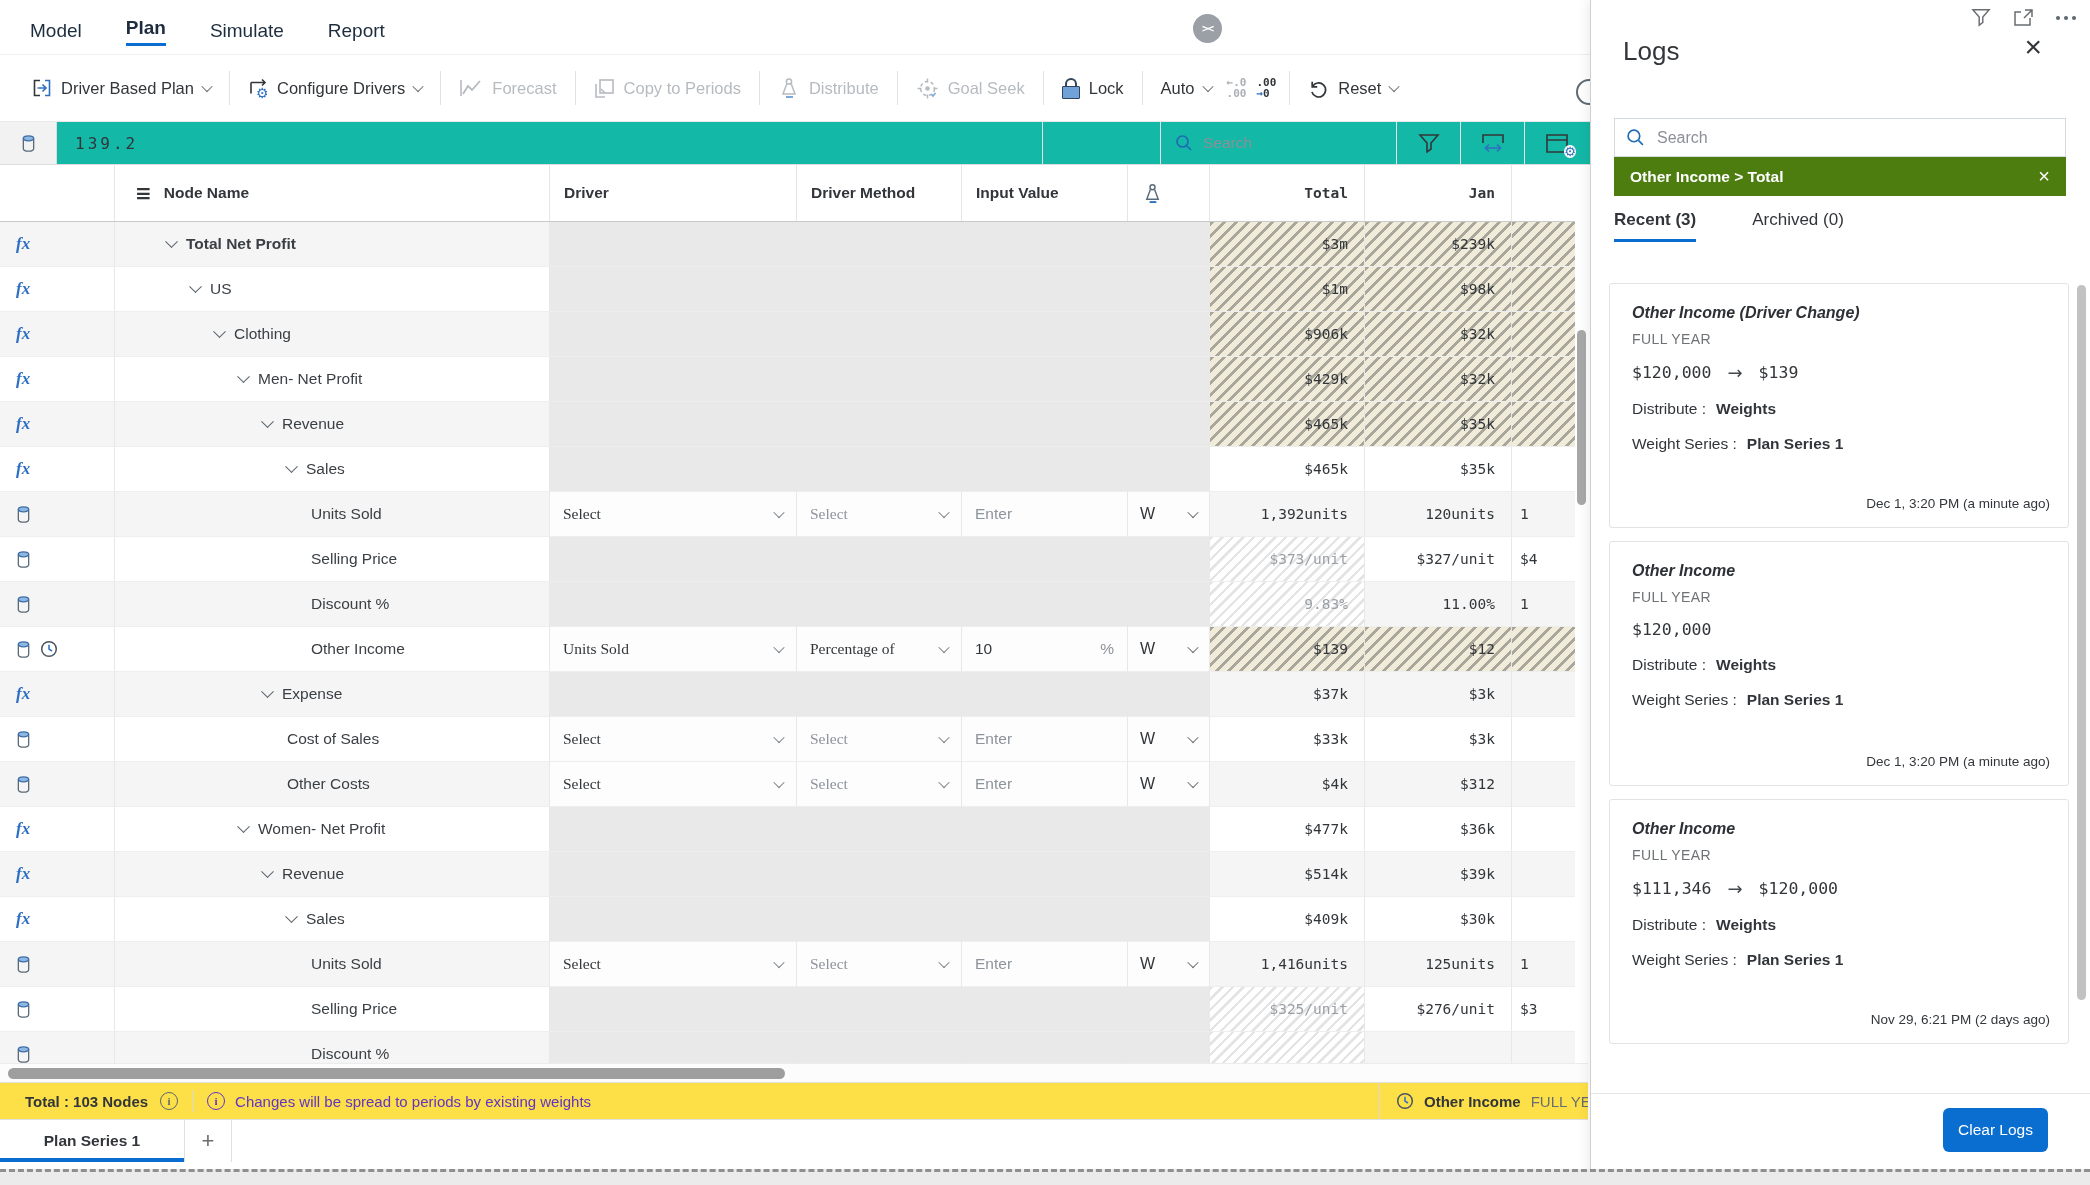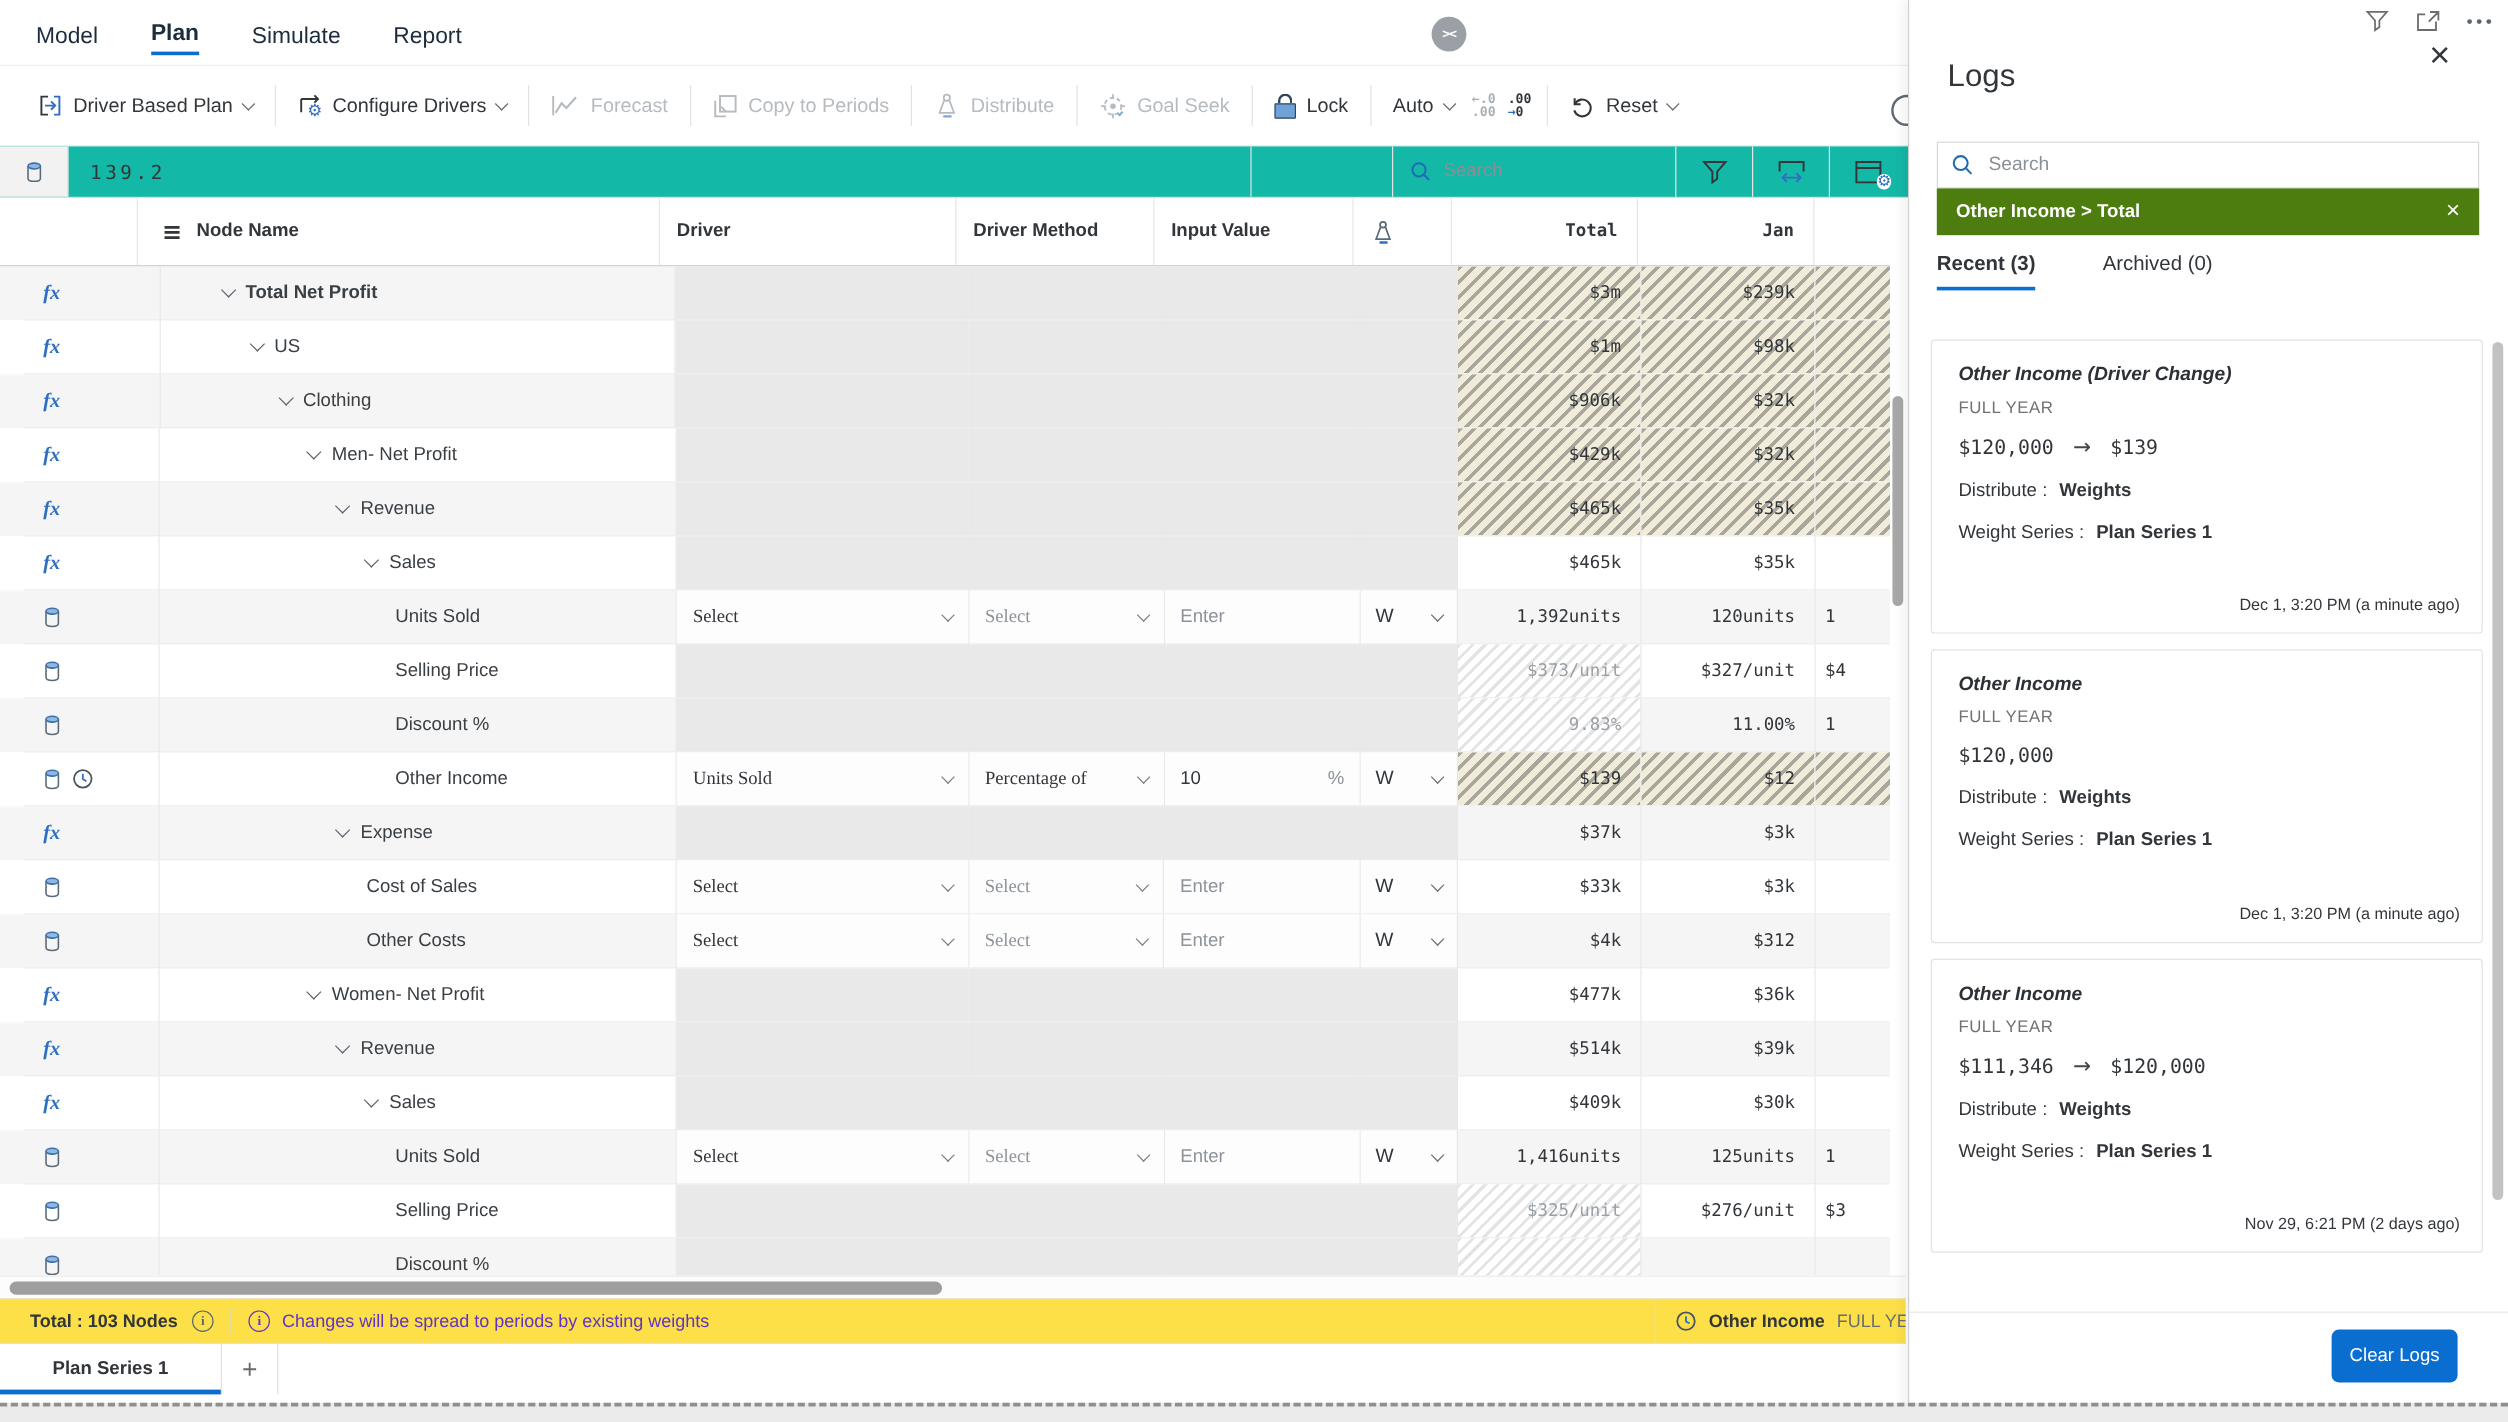--- a/index.html
+++ b/index.html
@@ -53,21 +53,21 @@
   .grid-header { position:absolute; left:0; top:165px; width:1575px; height:57px; display:flex; background:#fff; border-bottom:1px solid #c9c9c9; }
   .hcell { display:flex; align-items:center; font-size:15.5px; font-weight:700; color:#32363a;
            border-right:1px solid #e6e6e6; padding:0 14px; position:relative; }
   .hcell.num { justify-content:flex-end; padding-right:16px; }
   .hamburger { font-family:"DejaVu Sans",sans-serif; font-size:20px; margin-right:12px; color:#32363a; cursor:pointer; }
   .collapse-badge { position:absolute; left:1193px; top:14px; width:29px; height:29px; border-radius:50%;
                     background:#9aa0a5; color:#fff; display:flex; align-items:center; justify-content:center;
                     font-family:"DejaVu Sans Mono",monospace; font-size:11px; font-weight:700; letter-spacing:-1px; z-index:5; cursor:pointer; }
 
   .grid-body { position:absolute; left:0; top:222px; width:1575px; height:841px; overflow:hidden; }
-  .grid-row { display:flex; height:45px; background:#fff;padding-left:20px; }
+  .grid-row { display:flex; height:45px; background:#fff; }
   .grid-row.alt { background:#f5f5f5; }
   .cell { border-right:1px solid #e8e8e8; border-bottom:1px solid #eeeeee; display:flex; align-items:center; height:45px; }
   .c-icon { width:115px; padding-left:16px; gap:9px; }
   .c-name { width:435px; font-size:15.5px; color:#3a3f44; gap:10px; }
   .c-driver { width:247px; }  .c-method { width:165px; }  .c-input { width:166px; }  .c-w { width:82px; }
   .c-total { width:155px; }  .c-jan { width:147px; }  .c-extra { width:63px; }
   .fx-icon { font-family:"Liberation Serif",serif; font-style:italic; font-weight:700; font-size:17px; color:#2e6fc2; }
   .tree-caret { width:9px; height:9px; border-right:1.6px solid #5b646e; border-bottom:1.6px solid #5b646e;
                 transform:rotate(45deg) translate(-2px,-2px); flex:none; }
   
@@ -116,21 +116,21 @@
   .bottom-strip { position:absolute; left:0; top:1169px; width:2090px; height:16px; background:#ebebeb;
                   border-top:3px dashed #8f8f8f; z-index:40; }
 
   
   .logs-panel { position:absolute; left:1590px; top:0; width:500px; height:1185px; background:#fff;
                 border-left:1px solid #cfcfcf; box-shadow:-4px 0 10px rgba(0,0,0,.06); }
   .panel-top-icons { position:absolute; right:14px; top:8px; display:flex; align-items:center; gap:22px; }
   .panel-top-icons > * { cursor:pointer; }
   .dots-icon { display:flex; gap:4px; }
   .dots-icon i { width:4px; height:4px; border-radius:50%; background:#5b6770; }
-  .logs-title { position:absolute; left:32px; top:36px; font-size:26px; color:#32363a;margin-top:12px; }
+  .logs-title { position:absolute; left:32px; top:36px; font-size:26px; color:#32363a; }
   .logs-close { position:absolute; right:48px; top:32px; font-size:30px; line-height:30px; color:#32363a; cursor:pointer; }
 
   .logs-search { position:absolute; left:23px; top:118px; width:452px; height:39px; border:1px solid #d4d9dd;
                  display:flex; align-items:center; gap:12px; padding-left:11px; background:#fff; }
   .logs-search input { border:none; outline:none; font-family:inherit; font-size:16px; color:#32363a; width:330px; }
   .logs-search input::placeholder { color:#8b9096; }
   .filter-chip { position:absolute; left:23px; top:157px; width:452px; height:39px; background:#4d7c0f; color:#fff;
                  display:flex; align-items:center; padding:0 16px; }
   .chip-label { font-size:15.5px; font-weight:700; flex:1; }
   .chip-close { font-size:20px; cursor:pointer; }

